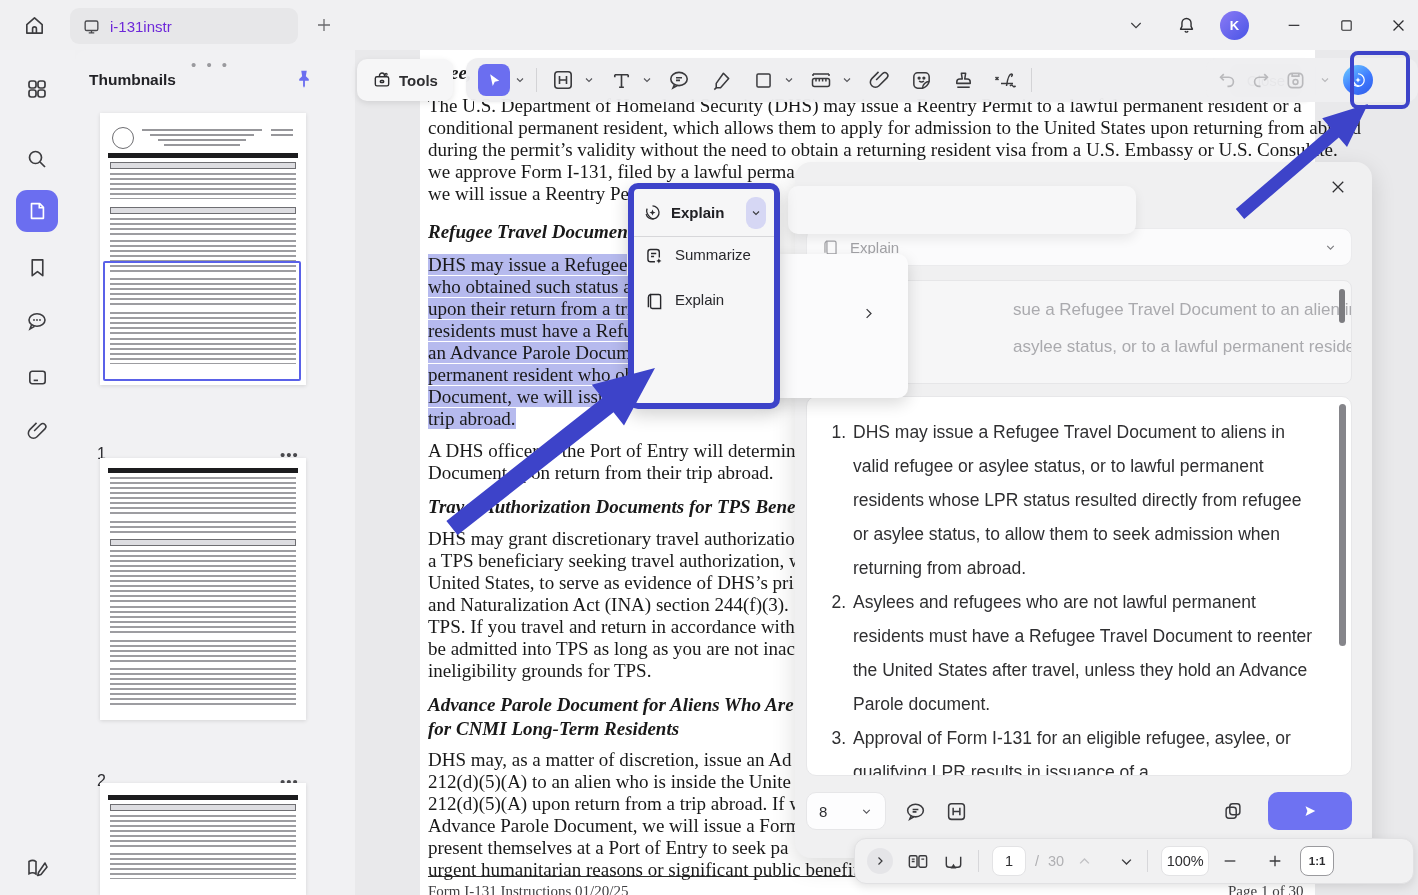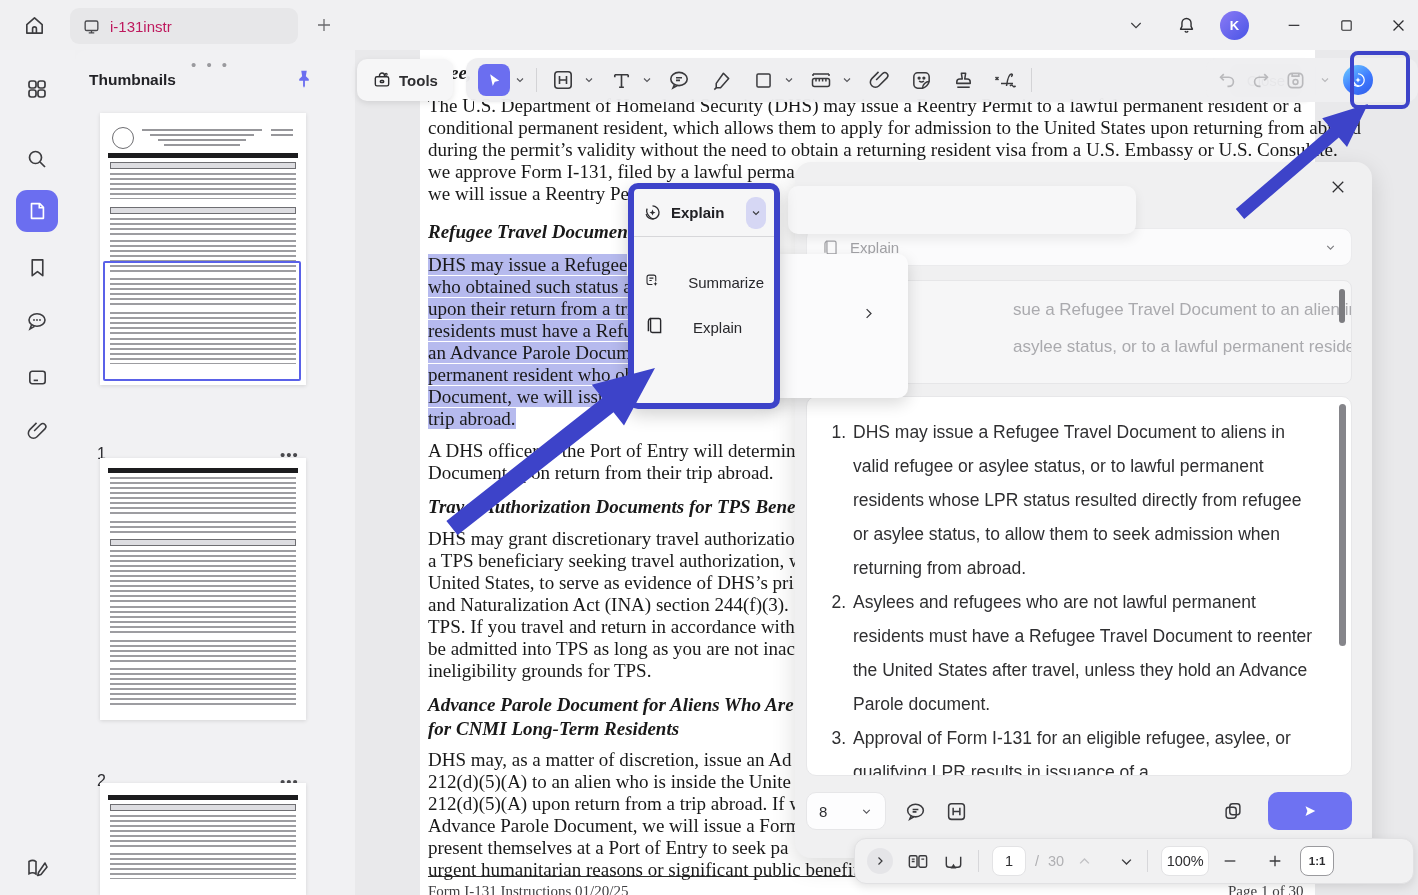--- a/index.html
+++ b/index.html
@@ -4,21 +4,21 @@
 <style>
   * { margin:0; padding:0; box-sizing:border-box; }
   html,body { width:1418px; height:895px; overflow:hidden; background:#f0f0f2;
     font-family:"Liberation Sans", sans-serif; }
   .screen { position:relative; width:1418px; height:895px; }
 
   
   .titlebar { position:absolute; top:0; left:0; width:1418px; height:50px; background:#f0f0f2; z-index:20; display:flex; align-items:center; }
   .tb-btn { width:36px; height:36px; border-radius:8px; display:flex; align-items:center; justify-content:center; color:#3c3c3f; }
   .tab { position:absolute; left:70px; top:8px; width:228px; height:36px; background:#e7e7e9; border-radius:9px; display:flex; align-items:center; gap:9px; padding:0 12px; }
-  .tab-label { font-size:15px; color:#be185d; }
+  .tab-label { font-size:15px; color:#6d28d9; }
   .avatar { width:29px; height:29px; border-radius:50%; background:linear-gradient(135deg,#8b7bf5,#4954e6); color:#fff; font-size:13px; font-weight:bold; display:flex; align-items:center; justify-content:center; }
 
   
   .rail { position:absolute; top:50px; left:0; width:75px; height:845px; background:#f1f1f3; z-index:6; }
   .rail-item { position:absolute; left:16px; width:42px; height:42px; border-radius:11px; display:flex; align-items:center; justify-content:center; color:#3c3c3f; }
   .rail-item.active { background:#6b6ef0; color:#fff; }
 
   
   .thumbs { position:absolute; top:50px; left:75px; width:280px; height:845px; background:#f1f1f3; z-index:5; border-top-left-radius:12px; }
   .thumbs-dots { position:absolute; top:6px; left:116px; color:#9a9a9e; font-size:15px; letter-spacing:3px; }
@@ -56,21 +56,21 @@
   .right-toolbar { position:absolute; top:58px; left:1206px; width:212px; height:44px; background:rgba(238,238,240,.96); border-radius:12px; display:flex; align-items:center; gap:12px; padding:0 10px; z-index:13; }
   .dim { color:#b9b9bc; }
   .ai-circle { width:30px; height:30px; border-radius:50%; background:linear-gradient(145deg,#6fd0ff 0%,#3f7bff 55%,#2f5ce8 100%); display:flex; align-items:center; justify-content:center; }
   .anno-box { position:absolute; top:51px; left:1350px; width:60px; height:58px; border:4px solid #3d43c9; border-radius:8px; z-index:18; }
 
   
   .quick-menu { position:absolute; top:183px; left:628px; width:152px; height:226px; border:6px solid #3d43c9; border-radius:10px; background:#f6f6f7; z-index:12; box-shadow:0 6px 18px rgba(0,0,0,.18); }
   .qm-header { height:48px; display:flex; align-items:center; gap:8px; padding:0 8px; border-bottom:1px solid #d7d7da; }
   .qm-header .lbl { font-size:15px; font-weight:bold; color:#202024; }
   .qm-chevpill { margin-left:auto; width:20px; height:32px; background:#d6d7f4; border-radius:9px; display:flex; align-items:center; justify-content:center; color:#3a3a3e; }
-  .qm-item { height:45px; display:flex; align-items:flex-end; gap:28px; padding:0 10px; color:#28282c; }
+  .qm-item { height:45px; display:flex; align-items:flex-start; gap:10px; padding:0 10px; color:#28282c; }
   .qm-item .lbl { font-size:15px; }
 
   
   .strip-card { position:absolute; top:186px; left:788px; width:348px; height:48px; background:#f7f7f8; border-radius:10px; box-shadow:0 5px 12px rgba(0,0,0,.08); z-index:10; }
   .submenu-card { position:absolute; top:254px; left:760px; width:148px; height:144px; background:#fbfbfc; border-radius:10px; box-shadow:0 6px 16px rgba(0,0,0,.14); z-index:10; }
   .submenu-chev { position:absolute; right:32px; top:52px; color:#3a3a3e; font-size:18px; }
 
   
   .ai-panel { position:absolute; top:162px; left:795px; width:577px; height:696px; background:#f0f0f1; border-radius:16px; box-shadow:0 8px 24px rgba(0,0,0,.14); z-index:8; }
   .ai-close { position:absolute; top:14px; left:532px; width:22px; height:22px; color:#2e2e31; display:flex; align-items:center; justify-content:center; }

